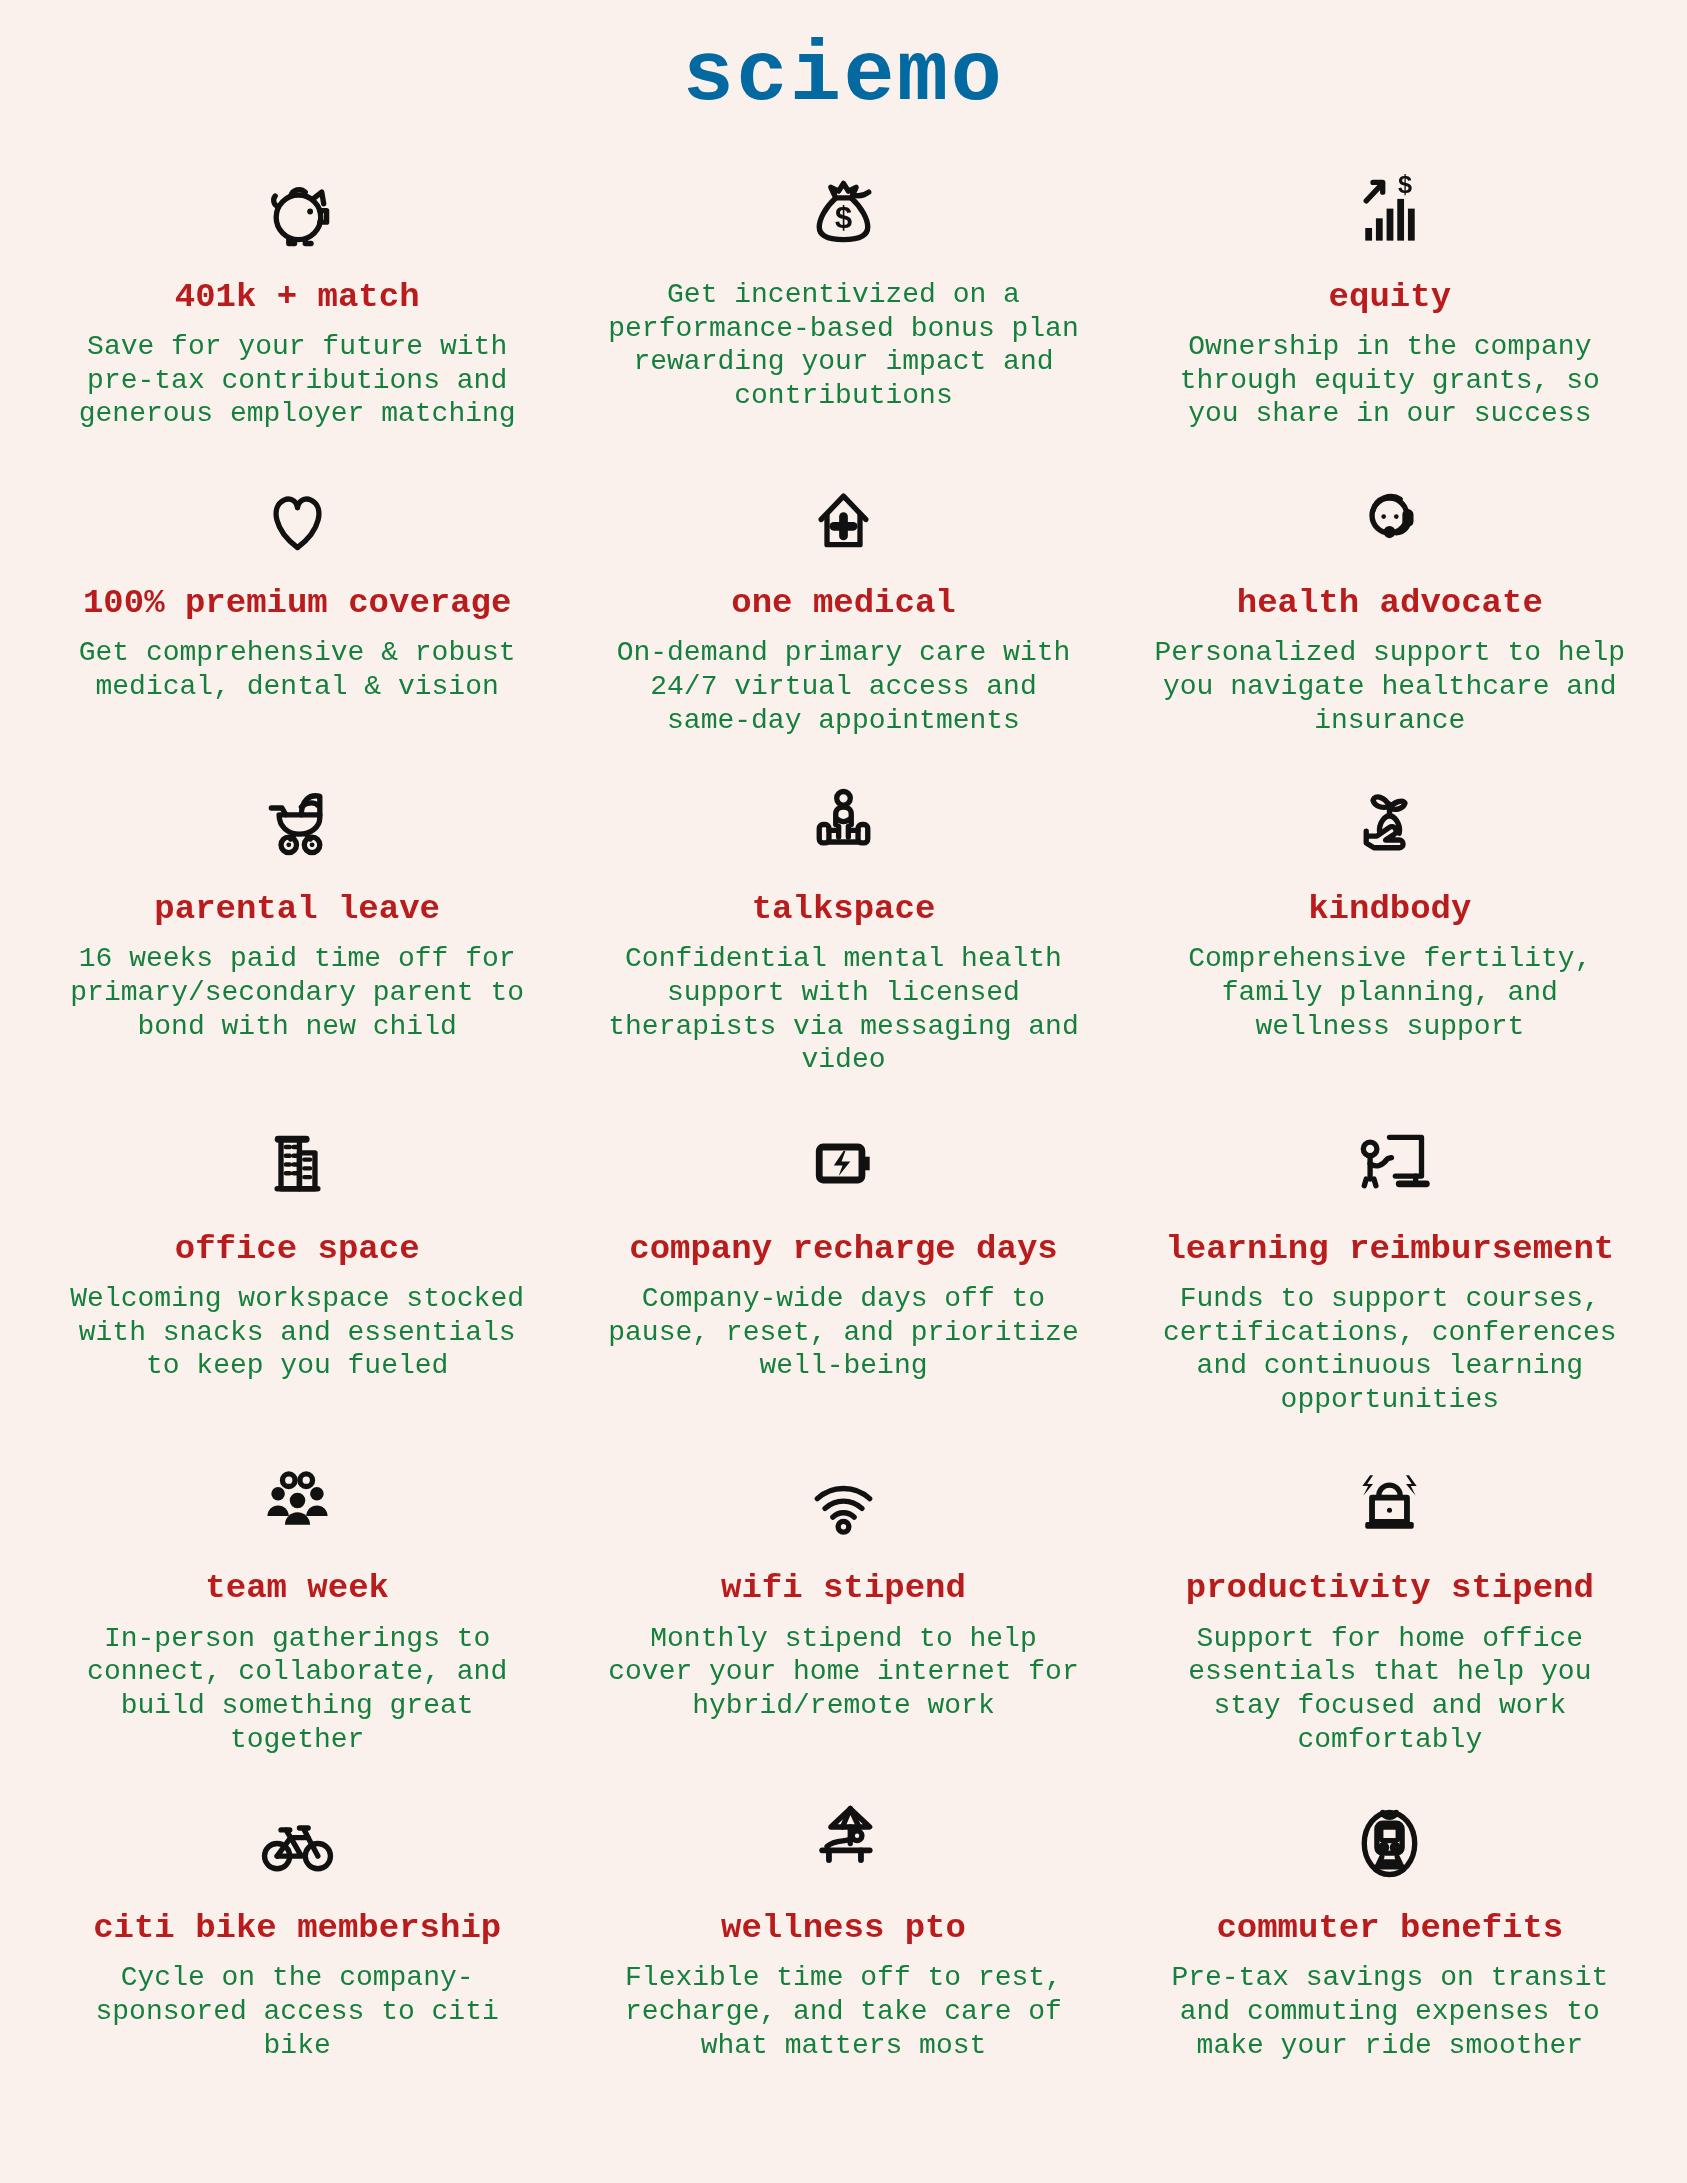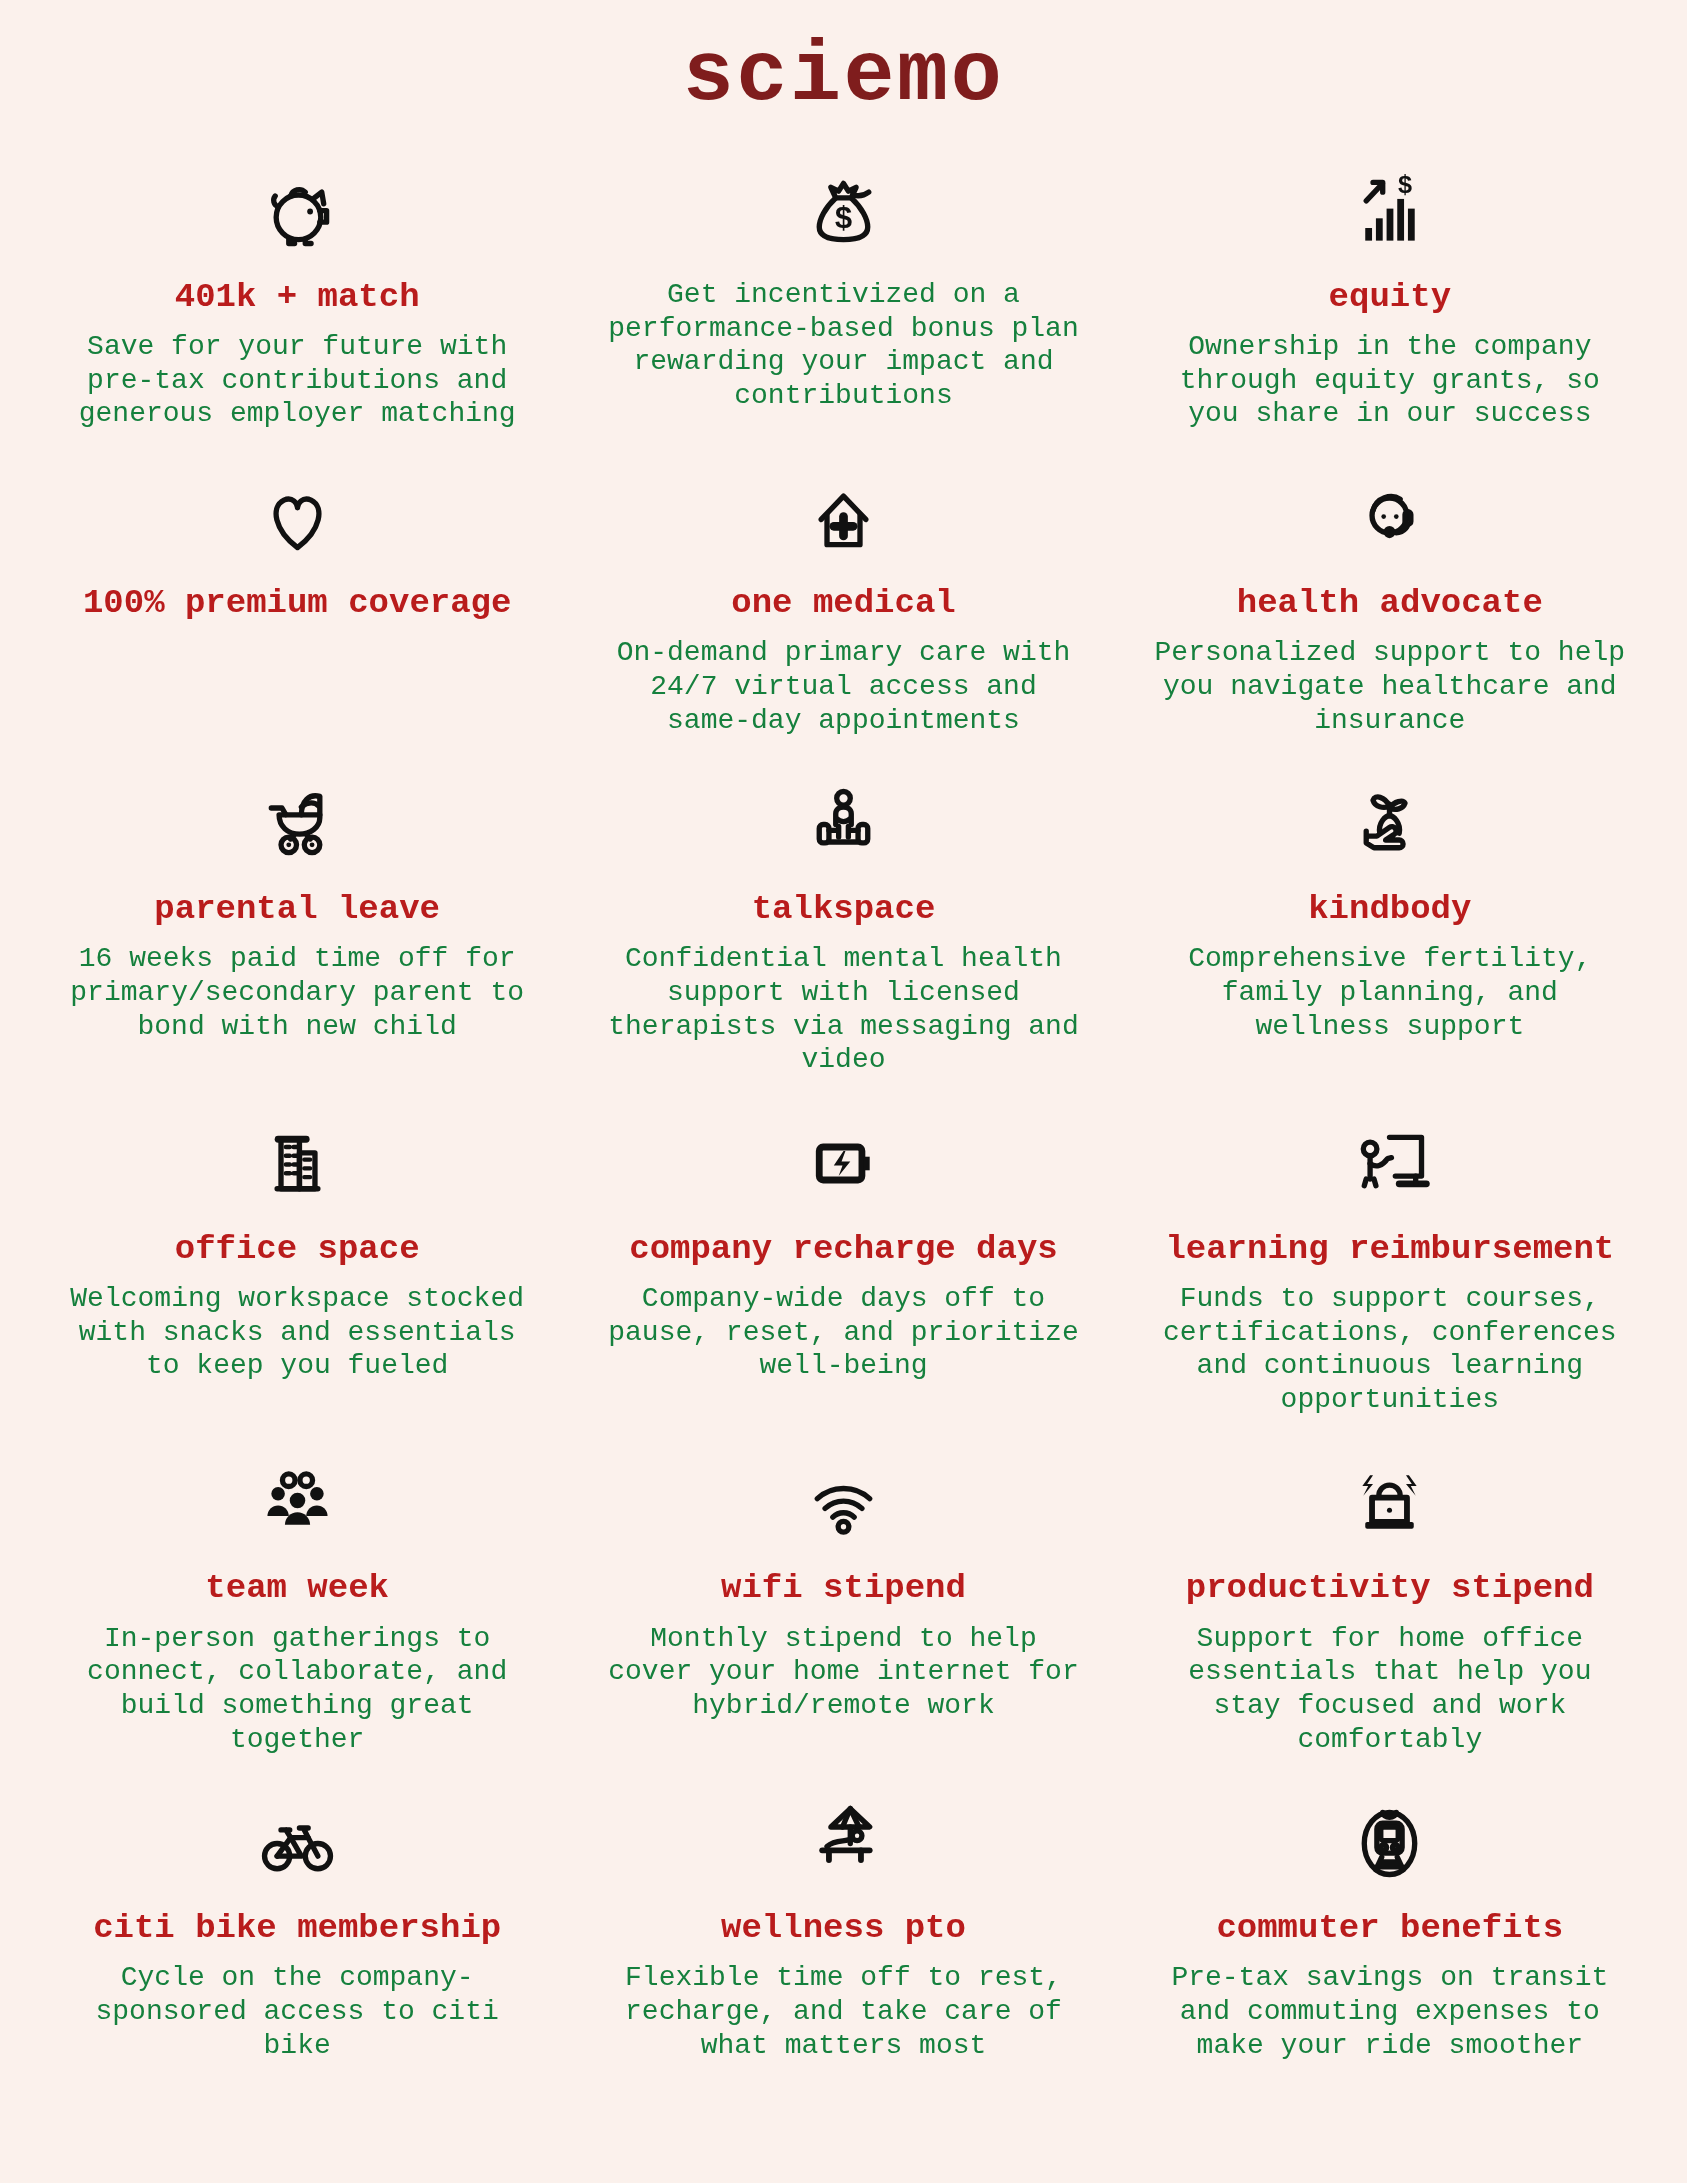--- a/index.html
+++ b/index.html
@@ -50,21 +50,21 @@
   .benefit-desc{
     font-size:28px;
     line-height:1.2;
     max-width:486px;
     color:#15803d;
   }
 </style>
 </head>
 <body style="background: rgb(251, 241, 236);">
 
-<div class="logo" style="color: #7f1d1d;">sciemo</div>
+<div class="logo" style="color: #0369a1;">sciemo</div>
 
 <div class="grid">
     <div class="card">
       <div class="icon-wrap">
         <svg viewBox="0 0 100 100" fill="none" stroke="#111" stroke-width="5.5" stroke-linecap="round" stroke-linejoin="round" xmlns="http://www.w3.org/2000/svg">
           <circle cx="51" cy="55" r="23"></circle>
           <path d="M43 33 a9 9 0 0 1 15 -4"></path>
           <path d="M30 44 a7 7 0 0 1 -3 -11"></path>
           <path d="M66 36 l9 -7 2 12"></path>
           <path d="M73 48 h7 v12 h-7"></path>
@@ -102,20 +102,21 @@
       <div class="benefit-title">equity</div>
       <div class="benefit-desc">Ownership in the company through equity grants, so you share in our success</div>
     </div>
     <div class="card">
       <div class="icon-wrap">
         <svg viewBox="0 0 100 100" fill="none" stroke="#111" stroke-width="5.5" stroke-linecap="round" stroke-linejoin="round" xmlns="http://www.w3.org/2000/svg">
           <path d="M50 80 C26 62 22 38 36 31 C45 27 50 35 50 39 C50 35 55 27 64 31 C78 38 74 62 50 80 Z"></path>
         </svg>
       </div>
       <div class="benefit-title">100% premium coverage</div>
+      <div class="benefit-desc">Get comprehensive &amp; robust medical, dental &amp; vision</div>
     </div>
     <div class="card">
       <div class="icon-wrap">
         <svg viewBox="0 0 100 100" fill="none" stroke="#111" stroke-width="5.5" stroke-linecap="round" stroke-linejoin="round" xmlns="http://www.w3.org/2000/svg">
           <path d="M27 51 L50 27 L73 51"></path>
           <path d="M33 46 V77 H67 V46"></path>
           <path d="M50 48 V68" stroke-width="9"></path>
           <path d="M40 58 H60" stroke-width="9"></path>
         </svg>
       </div>

